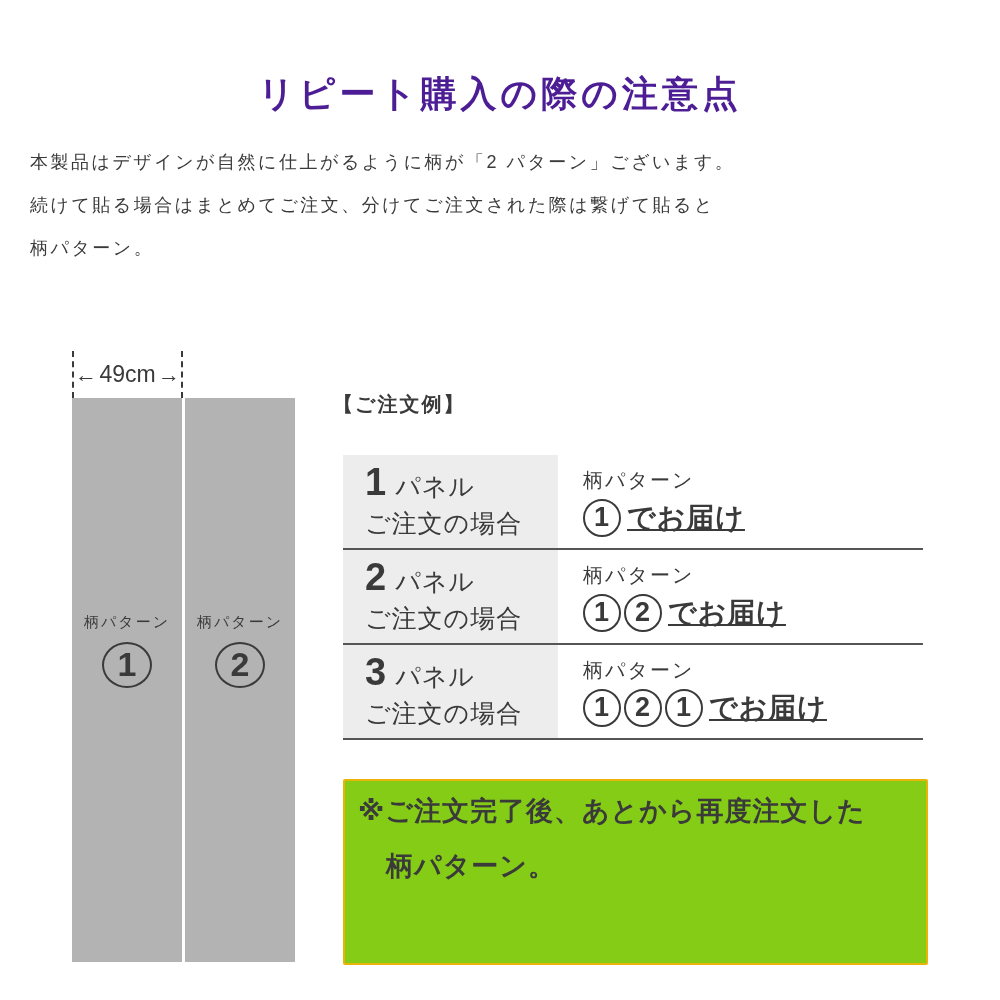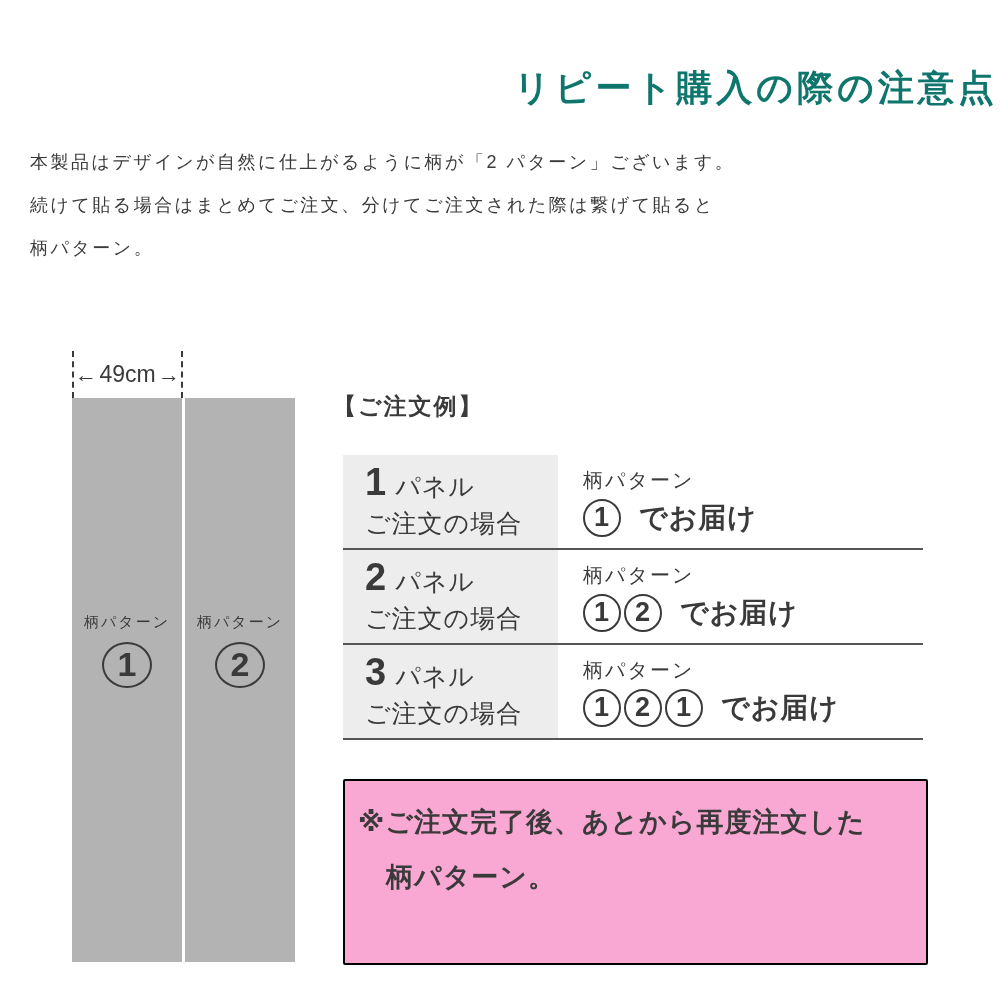--- a/index.html
+++ b/index.html
@@ -7,25 +7,25 @@
     position:relative;
     width:1000px;height:1000px;
     background:#ffffff;
     font-family:"Liberation Sans","DejaVu Sans",sans-serif;
     color:#3a3a3a;
     overflow:hidden;
   }
   
   .title{
     position:absolute;top:62px;left:0;right:0;
-    margin:2px;
-    text-align:right;
+    margin:8px;
+    text-align:center;
     font-size:36px;font-weight:bold;
     letter-spacing:4px;
-    color:#0f766e;
+    color:#4c1d95;
   }
   
   .intro{
     position:absolute;top:141px;left:30px;right:20px;
     font-size:18px;line-height:43px;
     letter-spacing:2.5px;
     white-space:nowrap;
   }
   
   .measure{
@@ -78,21 +78,21 @@
   }
   .circle-num.small{
     width:33px;height:33px;
     font-size:23px;font-weight:600;
     vertical-align:-6px;
     display:inline-flex;
   }
   
   .example-heading{
     position:absolute;left:333px;top:391px;
-    font-size:23px;font-weight:bold;letter-spacing:2px;
+    font-size:20px;font-weight:bold;letter-spacing:2px;
   }
   .order-table{
     position:absolute;left:343px;top:455px;
     width:580px;
   }
   .order-row{
     display:flex;
     height:93px;
     border-bottom:2px solid #555555;
   }
@@ -110,29 +110,29 @@
     flex:1;
     box-sizing:border-box;
     padding-left:25px;
     display:flex;flex-direction:column;justify-content:center;
   }
   .pat-label{font-size:20px;letter-spacing:2px;margin-bottom:5px;}
   .delivery{
     display:flex;align-items:center;
     font-size:28px;font-weight:600;letter-spacing:1px;
   }
-  .delivery .suffix{margin-left:15px;}
+  .delivery .suffix{margin-left:3px;text-decoration:underline;}
   
   .note-box{
     position:absolute;left:343px;top:779px;
     width:585px;height:186px;
     box-sizing:border-box;
-    border:2px solid #000000;border-radius:2px;
-    background:#f9a8d4;
-    padding:14px 10px 0 13px;
+    border:2px solid #eab308;border-radius:2px;
+    background:#84cc16;
+    padding:3px 10px 0 13px;
     font-size:27px;font-weight:600;
     letter-spacing:1px;
     line-height:55px;
     color:#3a3a3a;
     white-space:nowrap;
   }
   .note-line.indent{margin-left:28px;}
   .hl{
     background:linear-gradient(to bottom, transparent 55%, #f3ef7a 55%, #f3ef7a 97%, transparent 97%);
     padding:0 2px 4px 0;

